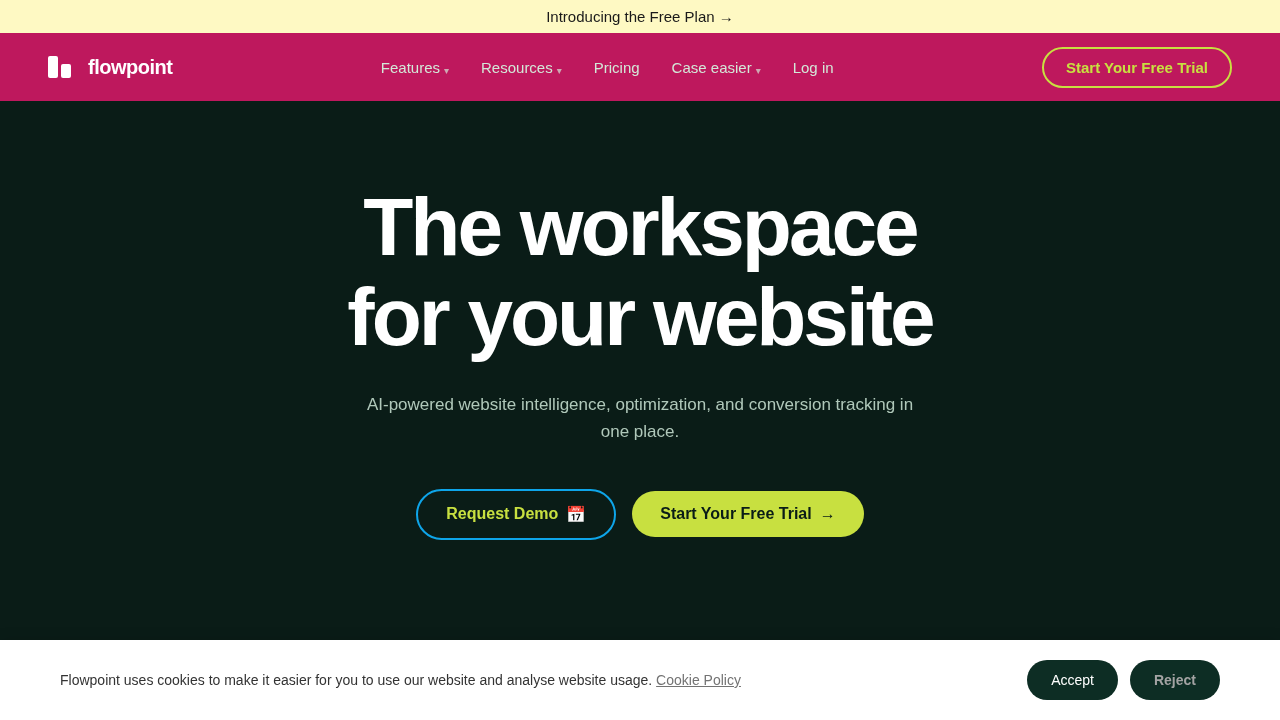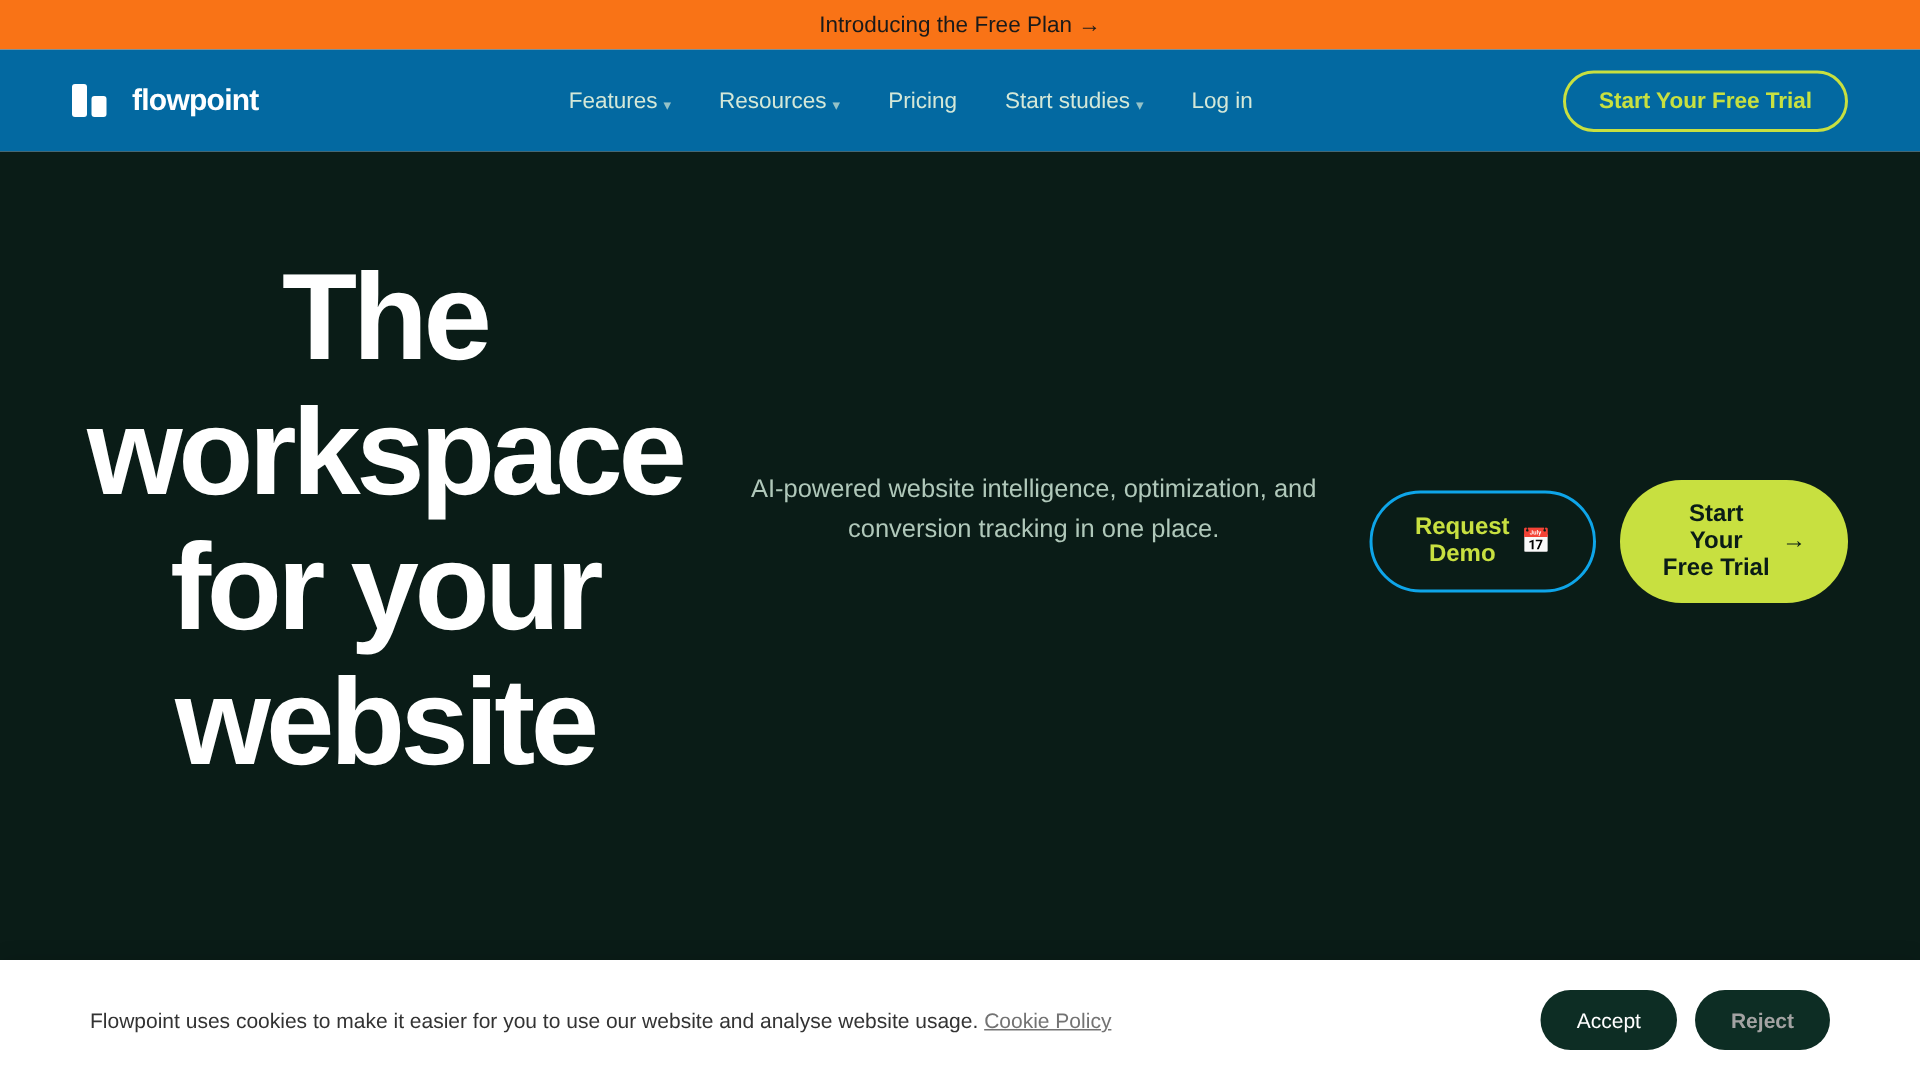--- a/index.html
+++ b/index.html
@@ -1,29 +1,29 @@
 <!DOCTYPE html>
 <html><head>
   <meta charset="utf-8">
   <style>
     * { margin: 0; padding: 0; box-sizing: border-box; }
     body { font-family: -apple-system, BlinkMacSystemFont, 'Segoe UI', sans-serif; overflow-x: hidden; }
 
     
     .banner {
-      background-color: #f97316;
+      background-color: #fef9c3;
       text-align: center;
       padding: 8px 16px;
       font-size: 15px;
       color: #1a1a1a;
     }
 
     
     nav {
-      background-color: #0369a1;
+      background-color: #be185d;
       display: flex;
       align-items: center;
       justify-content: space-between;
       padding: 0 48px;
       height: 68px;
     }
     .nav-logo {
       display: flex;
       align-items: center;
       gap: 8px;
@@ -76,21 +76,21 @@
       font-weight: 600;
       cursor: pointer;
       white-space: nowrap;
     }
 
     
     .hero {
       background-color: #0a1c17;
       min-height: 540px;
       display: flex;
-      flex-direction: row;
+      flex-direction: column;
       align-items: center;
       justify-content: center;
       text-align: center;
       padding: 60px 48px 80px;
     }
     .hero h1 {
       color: white;
       font-size: 82px;
       font-weight: 800;
       line-height: 1.1;
@@ -222,21 +222,21 @@
         <span class="chevron">▾</span>
       </a>
     </li>
     <li>
       <a href="#">
         <span>Pricing</span>
       </a>
     </li>
     <li>
       <a href="#">
-        <span>Start studies</span>
+        <span>Case easier</span>
         <span class="chevron">▾</span>
       </a>
     </li>
     <li>
       <a href="#">
         <span>Log in</span>
       </a>
     </li>
   </ul>
 

